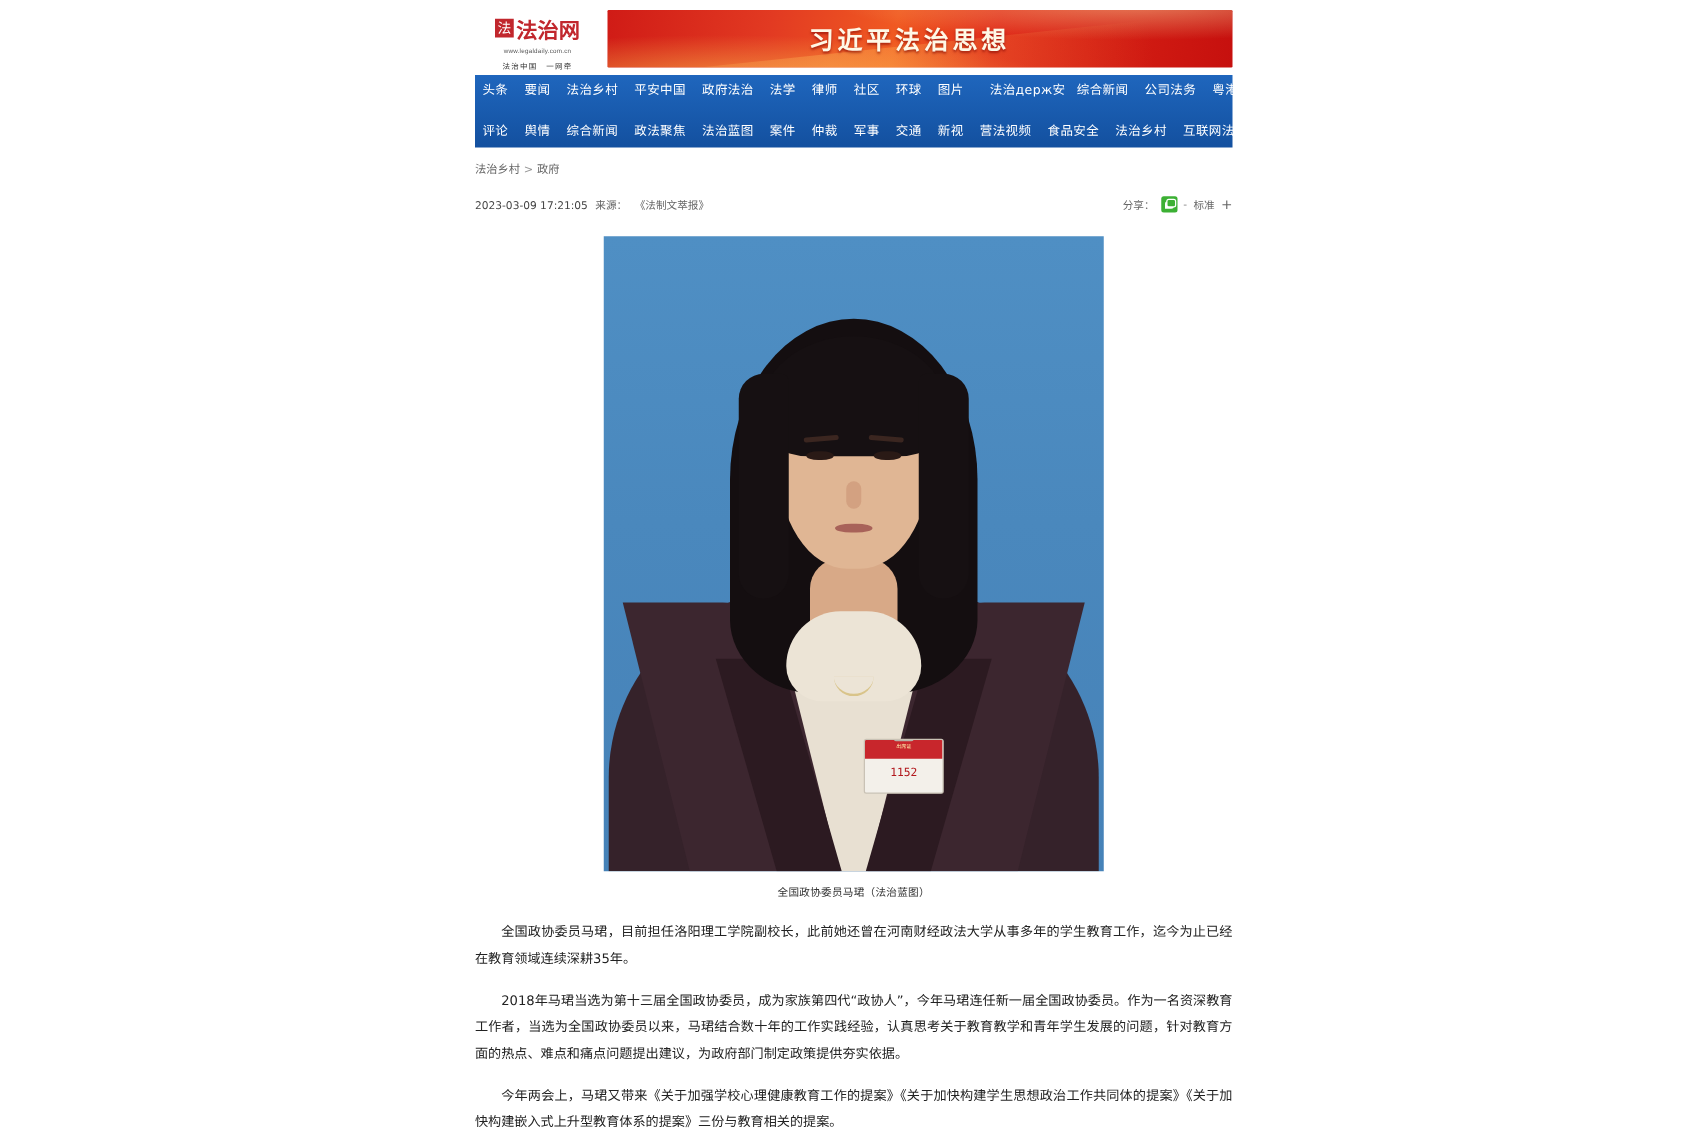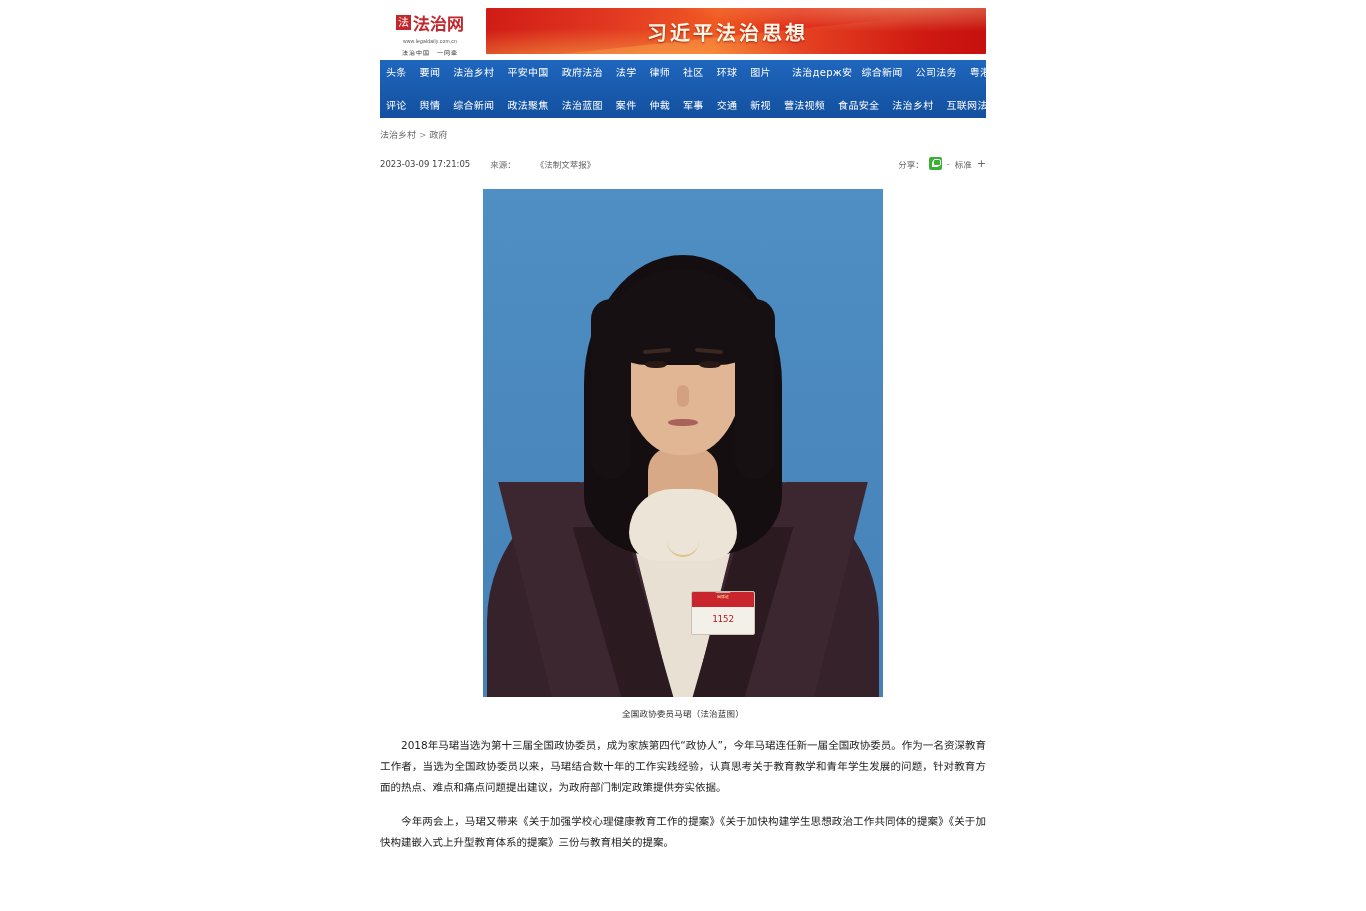--- a/index.html
+++ b/index.html
@@ -159,21 +159,21 @@
   .meta-bar {
     margin-top: 16px;
     display: flex;
     align-items: center;
     justify-content: space-between;
     font-size: 8.5px;
     color: #666;
     font-family: "DejaVu Sans", sans-serif;
     padding-bottom: 5px;
   }
-  .meta-left { display: flex; align-items: center; gap: 20px; }
+  .meta-left { display: flex; align-items: flex-end; gap: 6px; }
   .meta-time { color: #444; }
   .meta-source { color: #666; }
   .meta-right { display: flex; align-items: center; gap: 5px; }
   .share-label { color: #666; }
   .share-btn {
     width: 13px; height: 13px;
     background: #3cb034;
     border-radius: 2px;
     display: inline-block;
     position: relative;
@@ -484,18 +484,19 @@
         <div class="p-badge">
           <div class="p-badge-clip"></div>
           <div class="p-badge-top">出席证</div>
           <div class="p-badge-id">1152</div>
         </div>
       </div>
       <div class="figcaption">全国政协委员马珺（法治蓝图）</div>
     </div>
 
     <div class="body-copy" id="body-copy">
+        <p>全国政协委员马珺，目前担任洛阳理工学院副校长，此前她还曾在河南财经政法大学从事多年的学生教育工作，迄今为止已经在教育领域连续深耕35年。</p>
         <p>2018年马珺当选为第十三届全国政协委员，成为家族第四代“政协人”，今年马珺连任新一届全国政协委员。作为一名资深教育工作者，当选为全国政协委员以来，马珺结合数十年的工作实践经验，认真思考关于教育教学和青年学生发展的问题，针对教育方面的热点、难点和痛点问题提出建议，为政府部门制定政策提供夯实依据。</p>
         <p>今年两会上，马珺又带来《关于加强学校心理健康教育工作的提案》《关于加快构建学生思想政治工作共同体的提案》《关于加快构建嵌入式上升型教育体系的提案》三份与教育相关的提案。</p>
       </div>
 
   </div>
 </div>
 
 </body></html>

